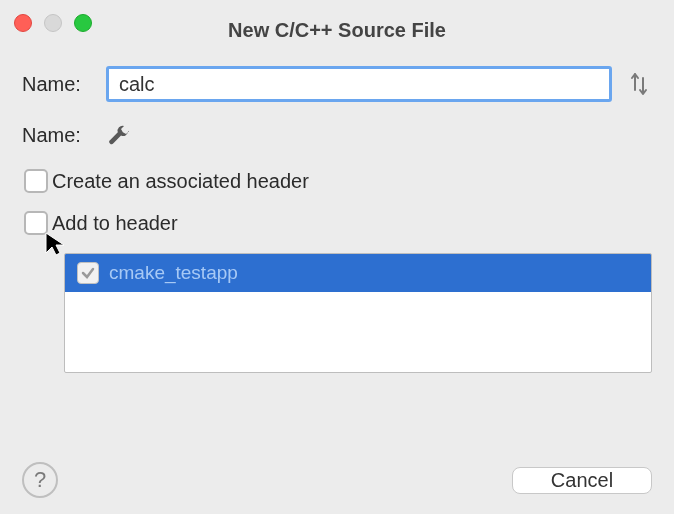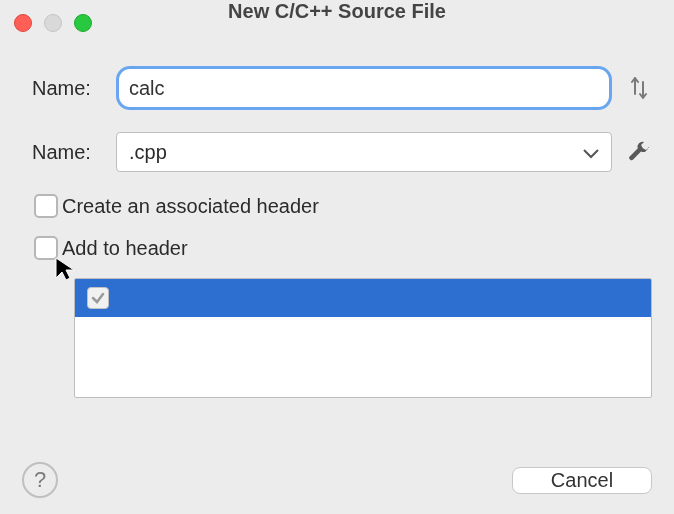--- a/index.html
+++ b/index.html
@@ -10,21 +10,21 @@
       font-family: -apple-system, "Helvetica Neue", Arial, sans-serif;
       font-size: 18px;
       color: #2b2b2b;
       position: relative;
       overflow: hidden;
     }
     
     .titlebar {
       height: 42px;
       display: flex;
-      align-items: flex-start;
+      align-items: flex-end;
       padding: 0 12px;
     }
     .traffic-lights {
       position: absolute;
       left: 14px;
       top: 14px;
       display: flex;
       gap: 12px;
     }
     .tl {
@@ -36,38 +36,38 @@
     .tl.green { background: #28c840; border:1px solid #1cab2d;}
     .title {
       flex: 1;
       text-align: center;
       font-weight: 700;
       font-size: 20px;
       color: #444;
     }
     
     .form {
-      padding: 24px 22px 0 32px;
+      padding: 24px 22px 0 22px;
     }
     .row {
       display: flex;
       align-items: center;
       margin-bottom: 22px;
       gap: 14px;
     }
     .label {
       width: 70px;
       color: #2b2b2b;
       font-size: 20px;
     }
     .text-input {
       flex: 1;
-      height: 44px;
+      height: 36px;
       border: 3px solid #6aa6ef;
-      border-radius: 14px;
+      border-radius: 3px;
       background: #fff;
       padding: 0 10px;
       font-size: 20px;
       color: #333;
       outline: none;
     }
     .sort-icon {
       width: 26px; height: 32px;
       color: #6f6f6f;
       display:flex;align-items:center;justify-content:center;
@@ -196,28 +196,20 @@
     <div class="sort-icon">
       <svg width="18" height="24" viewBox="0 0 18 24">
         <path d="M5 2 L5 18 M5 2 L2 6 M5 2 L8 6" stroke="#7a7a7a" stroke-width="2" fill="none" stroke-linecap="round"></path>
         <path d="M13 22 L13 6 M13 22 L10 18 M13 22 L16 18" stroke="#7a7a7a" stroke-width="2" fill="none" stroke-linecap="round"></path>
       </svg>
     </div>
   </div>
 
   <div class="row">
     <div class="label">Name:</div>
-    <div class="select">
-      <span>.cpp</span>
-      <span class="chevron-down">
-        <svg width="16" height="10" viewBox="0 0 16 10">
-            <path d="M1 1 L8 8 L15 1" stroke="#555" stroke-width="2" fill="none"></path>
-          </svg>
-      </span>
-    </div>
     <div class="wrench-icon">
       <svg width="22" height="22" viewBox="0 0 24 24">
           <path fill="#595959" d="M22 6.5a5.5 5.5 0 0 1-7.8 5L5.9 19.8a2.5 2.5 0 1 1-3.5-3.5l8.3-8.3A5.5 5.5 0 0 1 17.5 1l-3.3 3.3 2 3.5 3.5 2L23 6.5z"></path>
         </svg>
     </div>
   </div>
 
   <div class="check-row">
     <span class="checkbox"></span>
     <span>Create an associated header</span>
@@ -231,20 +223,21 @@
     </svg>
   </div>
 
   <div class="targets-box">
     <div class="target-row">
       <span class="target-check">
         <svg width="14" height="14" viewBox="0 0 14 14">
             <path d="M2 7 L6 11 L12 3" stroke="#9a9a9a" stroke-width="2.5" fill="none" stroke-linecap="round"></path>
           </svg>
       </span>
+      <span class="target-name">cmake_testapp</span>
     </div>
   </div>
 </div>
 
 <div class="footer">
   <div class="help-btn">?</div>
   <div class="spacer"></div>
   <div class="btn btn-cancel">Cancel</div>
 </div>
 

